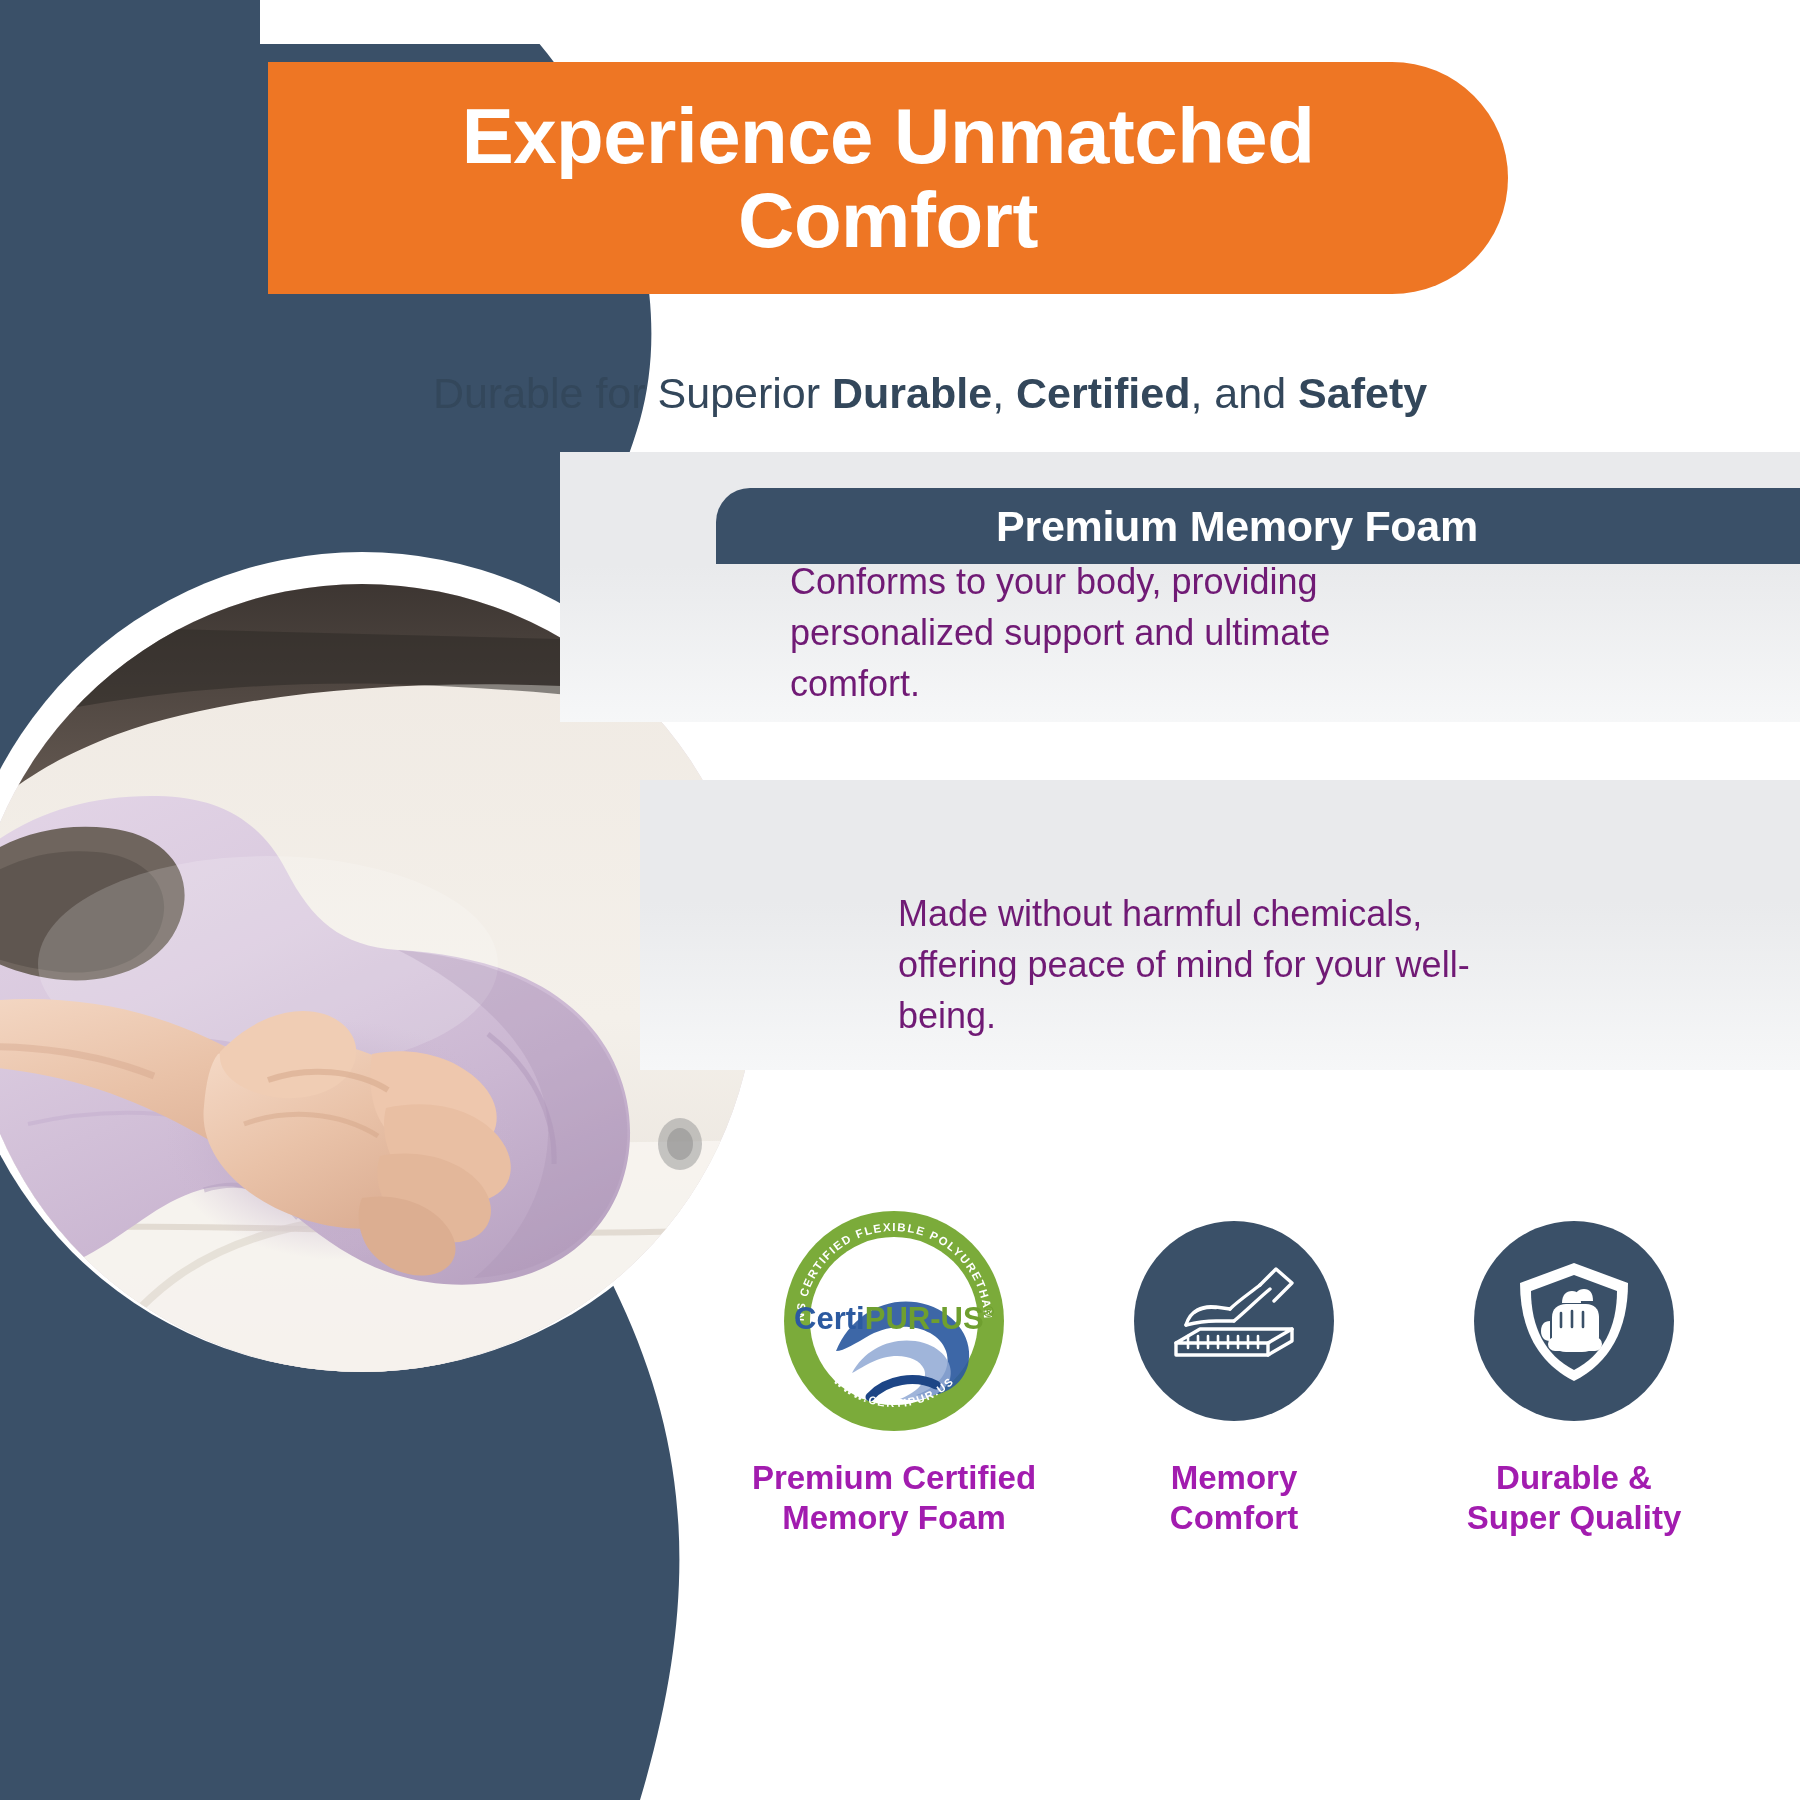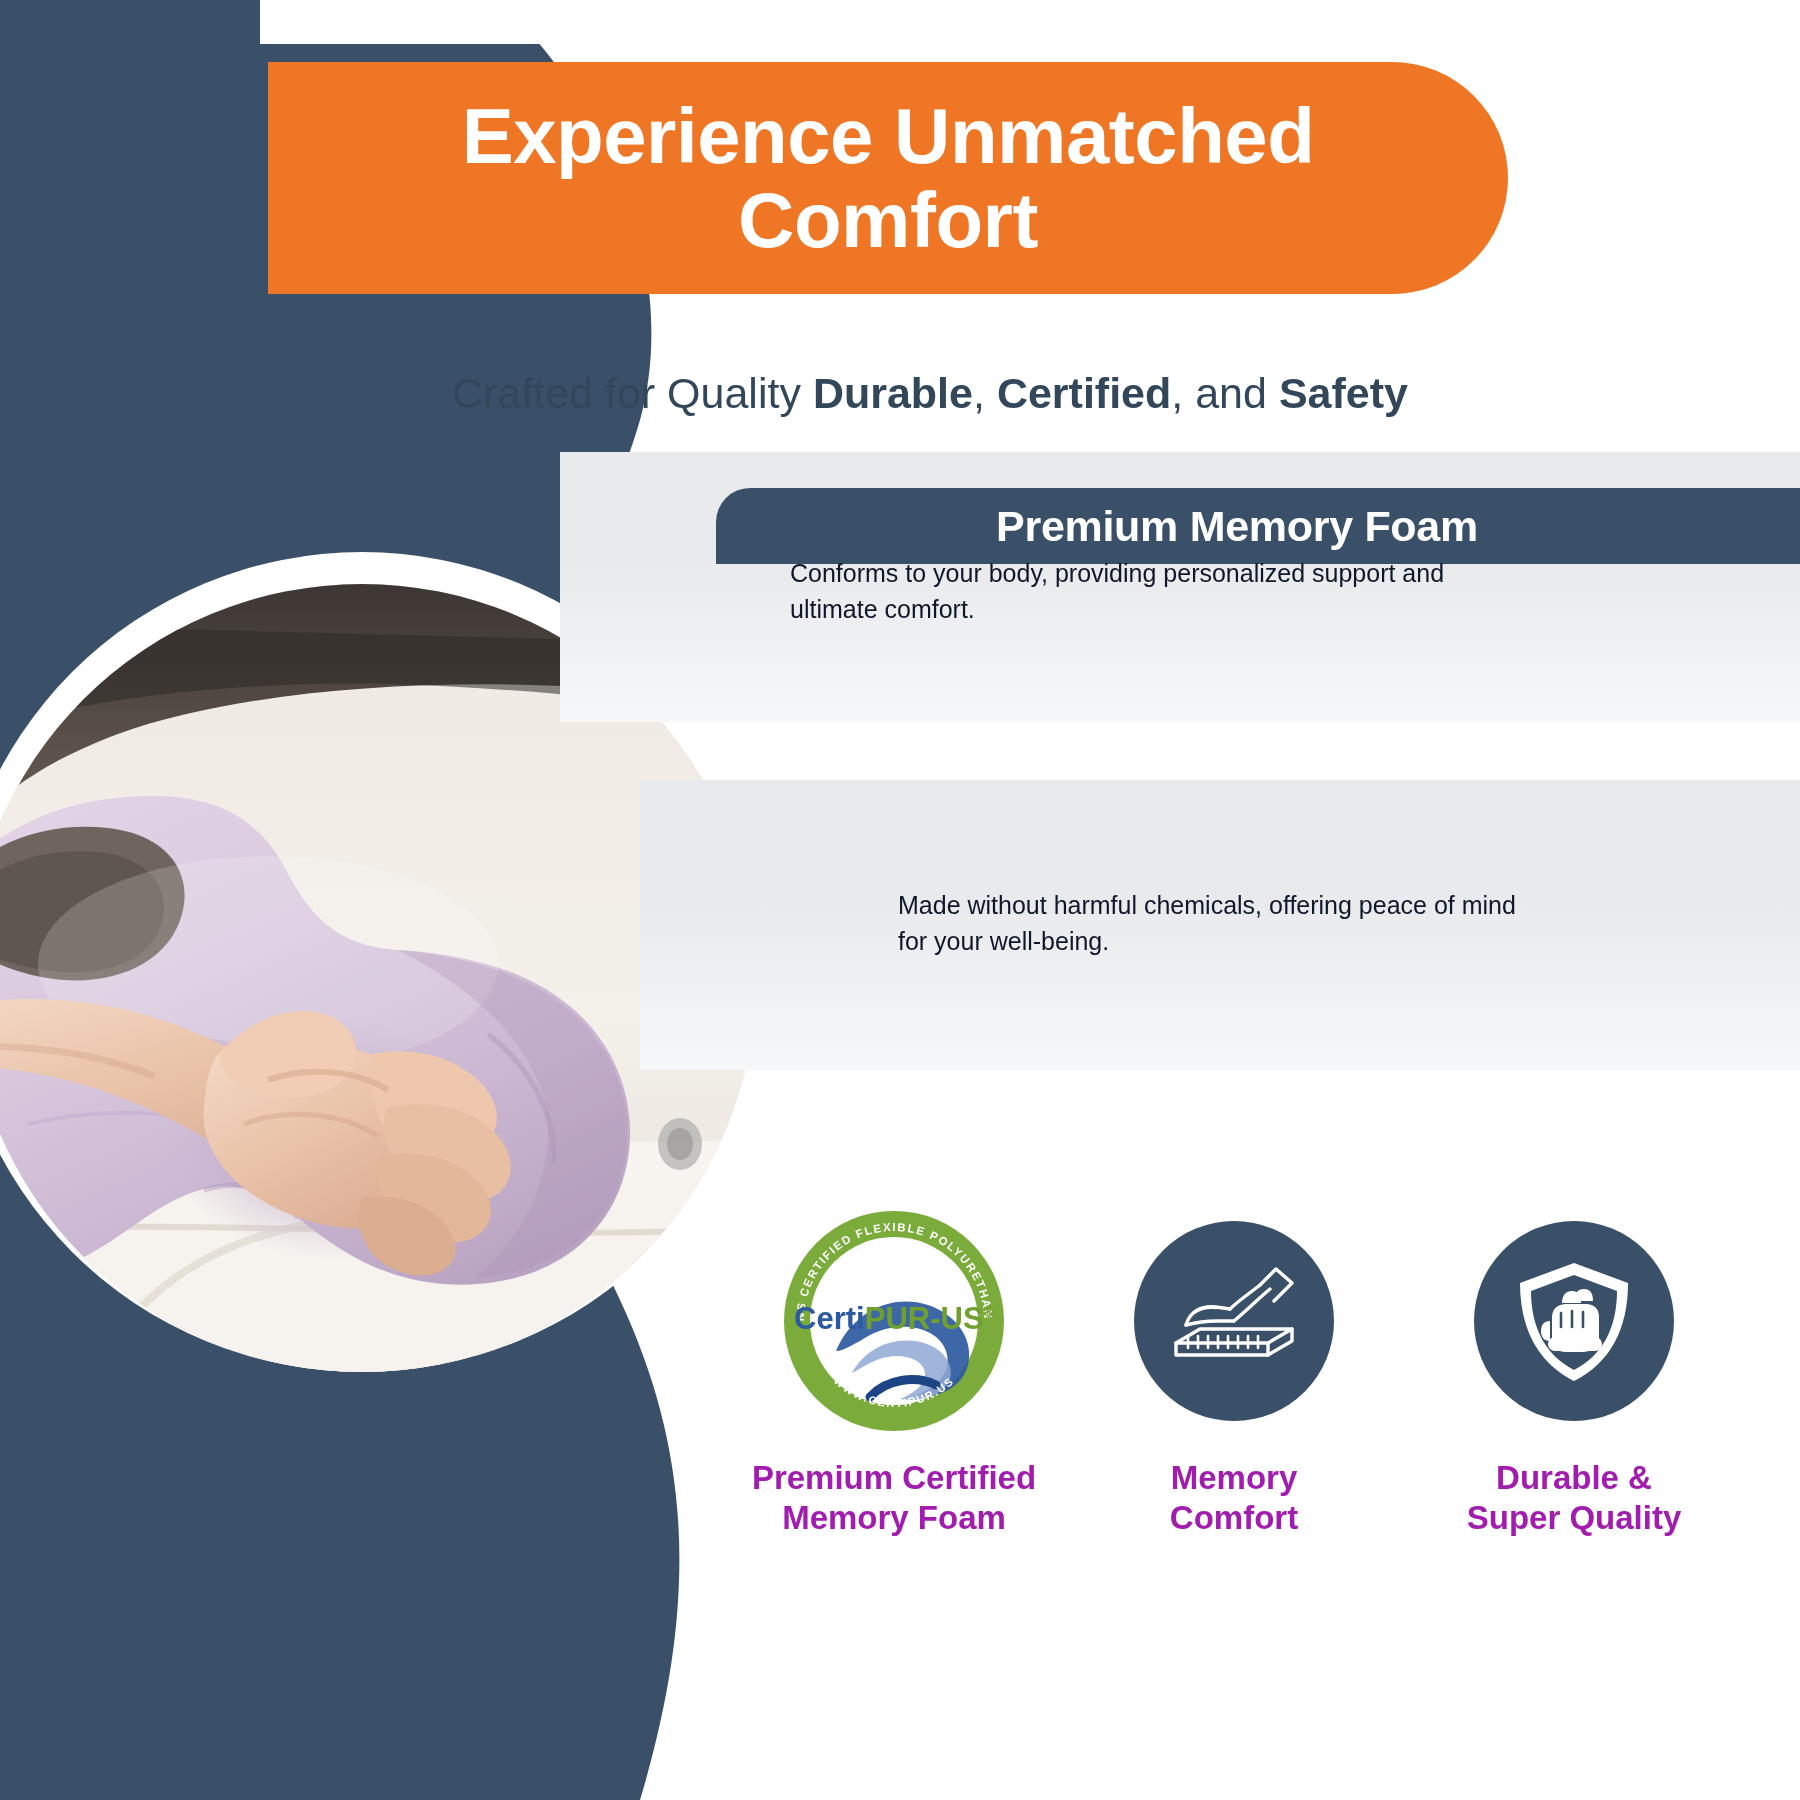--- a/index.html
+++ b/index.html
@@ -71,22 +71,22 @@
     color:#ffffff;
     font-weight:bold;
     font-size:43px;
     width:100%;
     text-align:center;
     padding-right:42px;
     letter-spacing:-0.3px;
   }
   .card-body {
     position:absolute;
-    color:#0f172a;
-    font-size:25px;
+    color:#701a75;
+    font-size:36px;
     line-height:1.42;
     z-index:7;
   }
   .body-1 { left:790px; top:556px; width:680px; }
   .body-2 { left:898px; top:888px; width:620px; }
 
   
   .photo-ring {
     position:absolute;
     left:-48px; top:612px;
@@ -148,21 +148,21 @@
 
     <rect x="260" y="0" width="1540" height="44" fill="#ffffff"></rect>
   </svg>
 
   <div class="banner">
     <div class="banner-title">Experience Unmatched
 Comfort</div>
   </div>
 
   <div class="subtitle">
-    <span>Crafted for Quality </span><b>Durable</b><span>, </span><b>Certified</b><span>, and </span><b>Safety</b>
+    <span>Durable for Superior </span><b>Durable</b><span>, </span><b>Certified</b><span>, and </span><b>Safety</b>
   </div>
 
   <div class="card card-1"></div>
   <div class="ribbon ribbon-1">
     <div class="ribbon-label">Premium Memory Foam</div>
   </div>
   <div class="card-body body-1">Conforms to your body, providing personalized support and ultimate comfort.</div>
 
   <div class="card card-2"></div>
   <div class="card-body body-2">Made without harmful chemicals, offering peace of mind for your well-being.</div>

